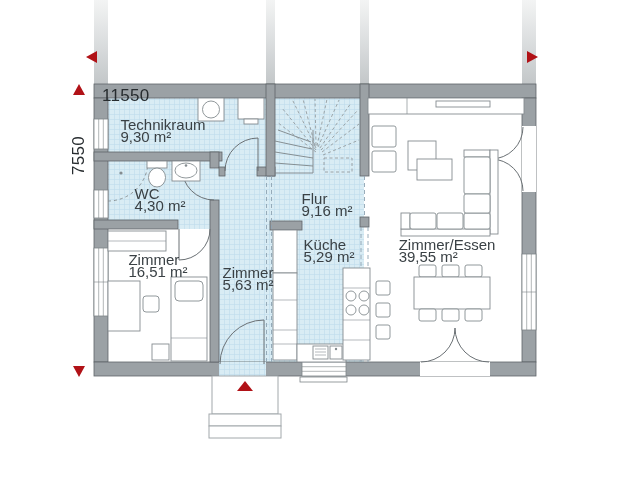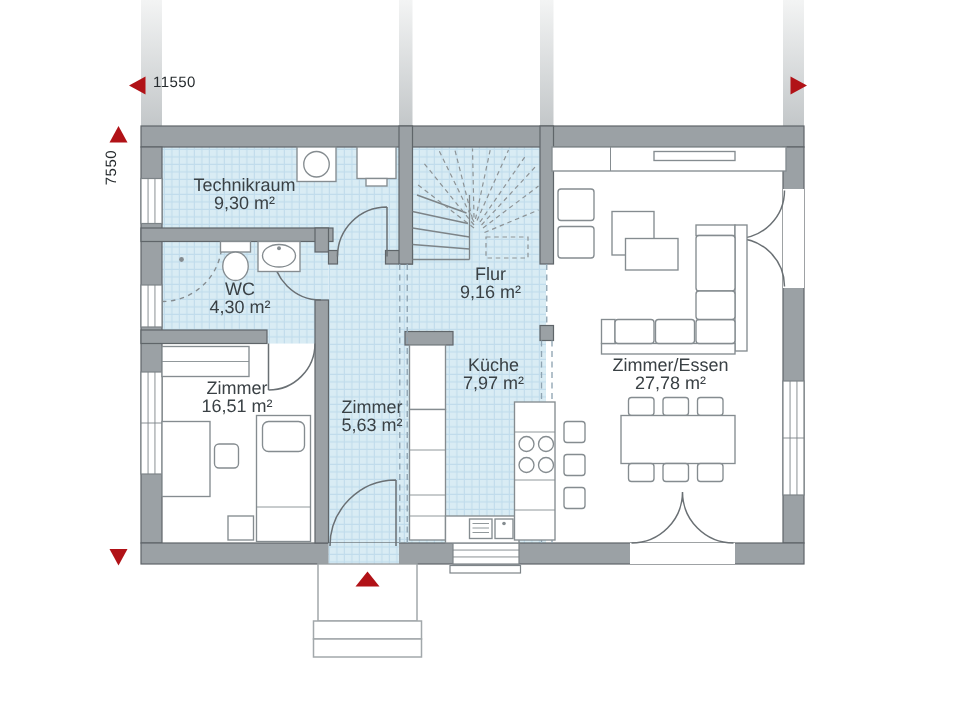--- a/index.html
+++ b/index.html
@@ -1,21 +1,21 @@
 <!DOCTYPE html>
 <html style="--accent-red: #b11217; --wall-gray: #9ba1a5; --wall-edge: #5f6569; --floor-tile: #d9ecf4; --tile-line: #c0dcec; --furniture-line: #858c90; --text: #3a4145;"><head>
 <meta charset="utf-8">
 <style>
   html,body{margin:0;padding:0;background:#fff;}
   .stage{position:relative;width:640px;height:480px;background:#fff;overflow:hidden;
          font-family:"Liberation Sans",sans-serif;}
   .stage svg{position:absolute;left:0;top:0;}
-  .room-label{position:absolute;transform:translate(-50%,-50%);text-align:center;
-              font-size:12px;line-height:11.5px;color:var(--text,#3a4145);white-space:nowrap;}
-  .dim-label{position:absolute;font-size:10px;color:#272c2f;letter-spacing:.3px;}
+  .room-label{position:absolute;transform:translate(-50%,-50%);
+              font-size:15px;line-height:11.5px;color:var(--text,#3a4145);white-space:nowrap;}
+  .dim-label{position:absolute;font-size:17px;color:#272c2f;letter-spacing:.3px;margin-top:36px;}
   .dim-label.vert{writing-mode:vertical-rl;transform:rotate(180deg);}
   .tri{position:absolute;width:0;height:0;}
   .tri.left {border-top:6px solid transparent;border-bottom:6px solid transparent;
              border-right:11px solid var(--accent-red,#b11217);}
   .tri.right{border-top:6px solid transparent;border-bottom:6px solid transparent;
              border-left:11px solid var(--accent-red,#b11217);}
   .tri.up   {border-left:6px solid transparent;border-right:6px solid transparent;
              border-bottom:11px solid var(--accent-red,#b11217);}
   .tri.down {border-left:6px solid transparent;border-right:6px solid transparent;
              border-top:11px solid var(--accent-red,#b11217);}
@@ -263,31 +263,31 @@
   <div>4,30 m²</div>
 </div>
 <div class="room-label" style="left:158px;top:265px">
   <div>Zimmer</div>
   <div>16,51 m²</div>
 </div>
 <div class="room-label" style="left:248px;top:278px">
   <div>Zimmer</div>
   <div>5,63 m²</div>
 </div>
-<div class="room-label" style="left:327px;top:189px">
+<div class="room-label" style="left:327px;top:204px">
   <div>Flur</div>
   <div>9,16 m²</div>
 </div>
 <div class="room-label" style="left:329px;top:250px">
   <div>Küche</div>
-  <div>7,97 m²</div>
+  <div>5,29 m²</div>
 </div>
 <div class="room-label" style="left:447px;top:250px">
   <div>Zimmer/Essen</div>
-  <div>27,78 m²</div>
+  <div>39,55 m²</div>
 </div>
 
 <div class="tri left" style="left:86px;top:51px"></div>
 <div class="dim-label" style="left:102px;top:50px">11550</div>
 <div class="tri right" style="left:527px;top:51px"></div>
 
 <div class="tri up" style="left:73px;top:84px"></div>
 <div class="dim-label vert" style="left:69px;top:100px">7550</div>
 <div class="tri down" style="left:73px;top:366px"></div>
 

